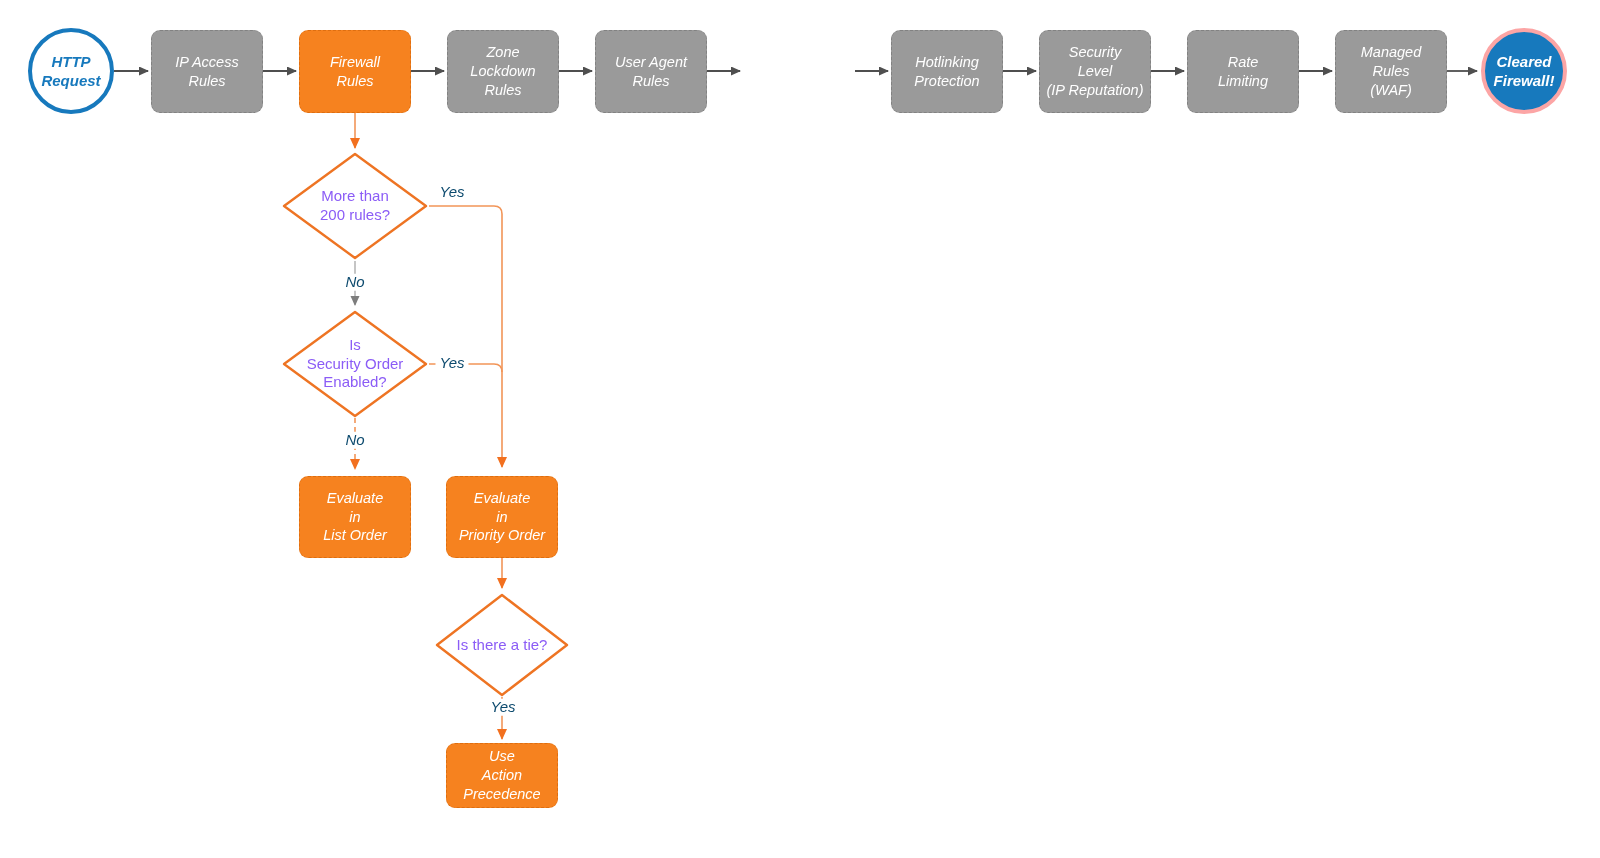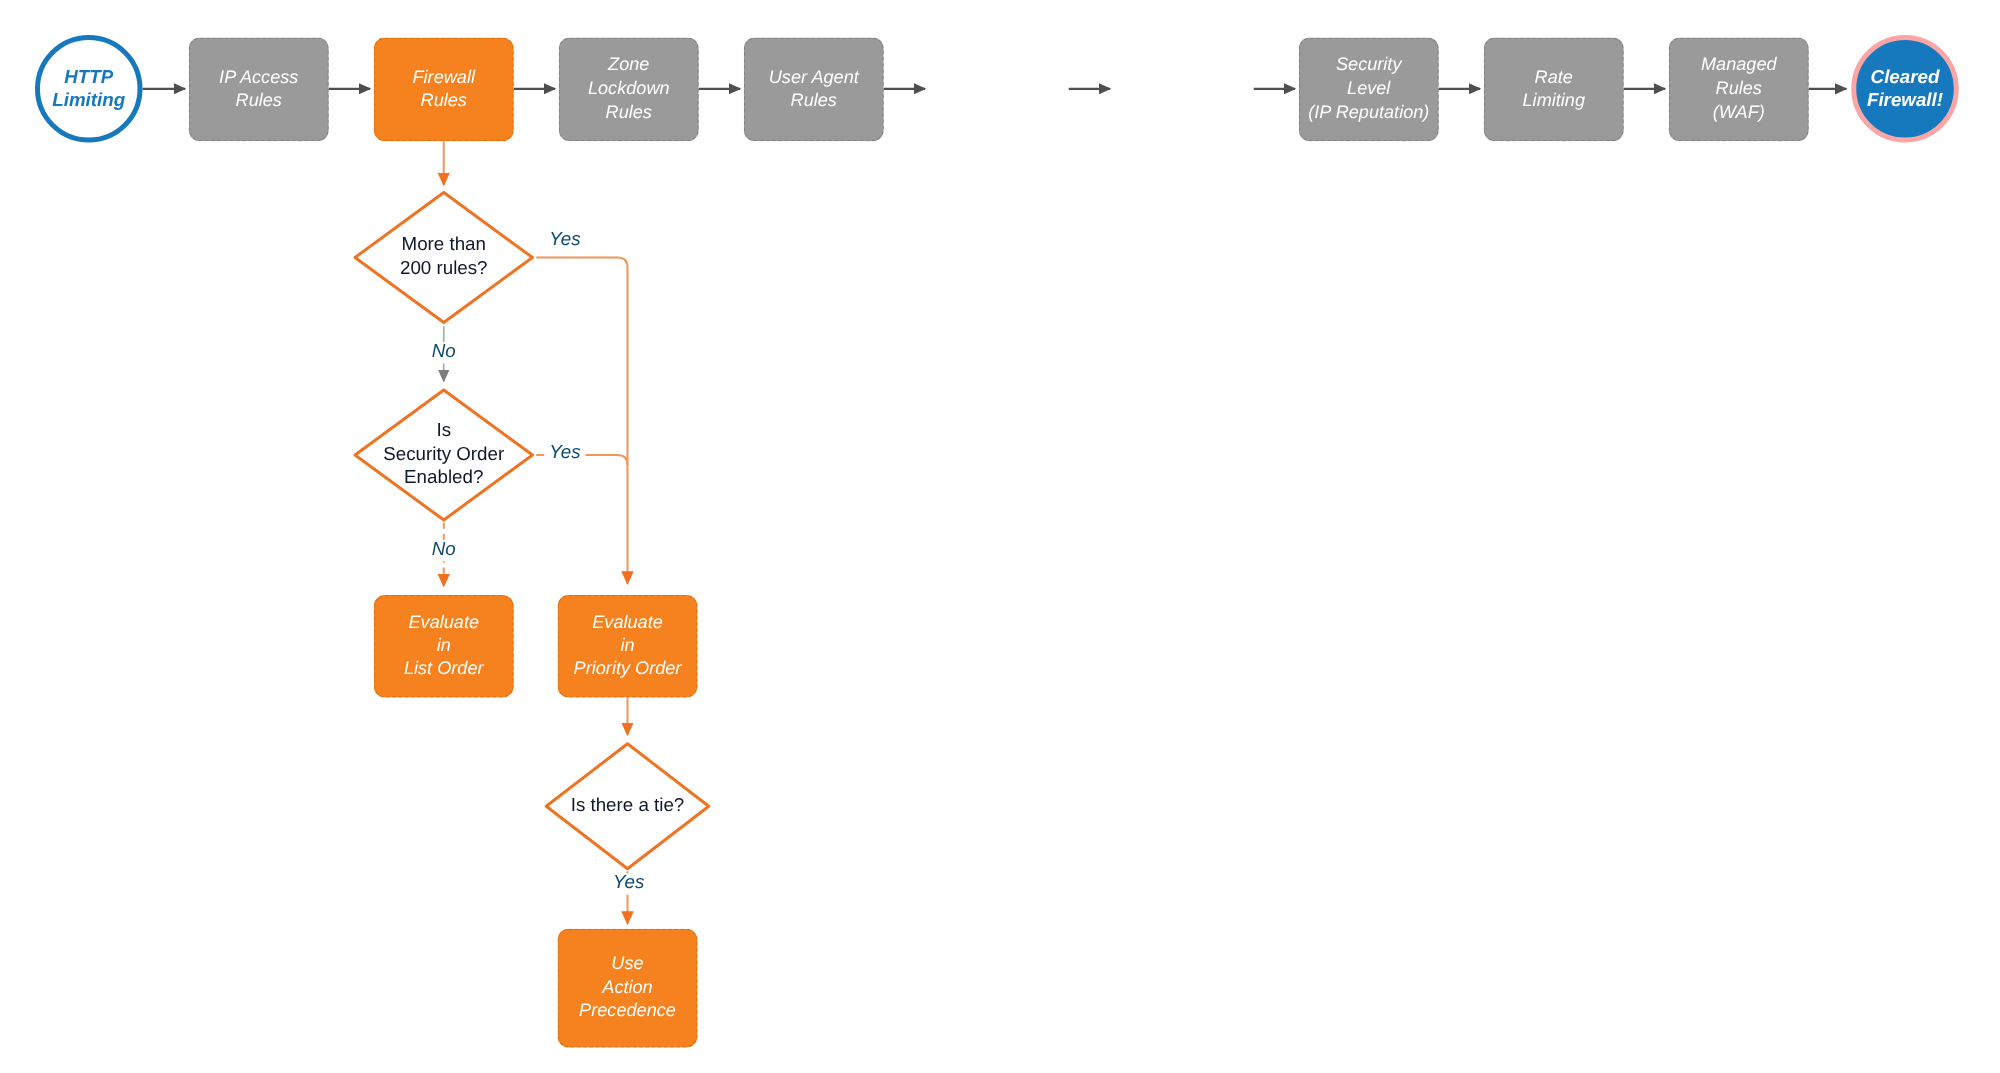--- a/index.html
+++ b/index.html
@@ -75,21 +75,21 @@
   .diamond svg { position: absolute; left: 0; top: 0; width: 100%; height: 100%; }
   .diamond .dlabel {
     position: absolute;
     left: 0; top: 0; right: 0; bottom: 0;
     display: flex;
     align-items: center;
     justify-content: center;
     text-align: center;
     font-size: 15px;
     line-height: 1.25;
-    color: #0f172a;
+    color: #8b5cf6;
     white-space: pre-line;
   }
 
   .edge-label {
     position: absolute;
     transform: translate(-50%, -50%);
     font-style: italic;
     font-size: 15px;
     color: #0c4a6e;
     background: #ffffff;
@@ -137,21 +137,21 @@
       <path d="M429 206 H494 Q502 206 502 214 V467" marker-end="url(#ah-orange)"></path>
       <path d="M429 364 H494 Q502 364 502 372"></path>
       <path d="M355 418 V469" stroke-dasharray="5 4" marker-end="url(#ah-orange)"></path>
       <path d="M502 558 V588" marker-end="url(#ah-orange)"></path>
       <path d="M502 697 V739" marker-end="url(#ah-orange)"></path>
     </g>
   </svg>
 
   <div class="node terminal start" style="left:28px; top:28px;">
     <span class="lbl">HTTP
-Limiting</span>
+Request</span>
   </div>
 
   <div class="node proc gray" style="left:151px; top:30px;">
     <span class="lbl">IP Access
 Rules</span>
   </div>
 
   <div class="node proc orange" style="left:299px; top:30px;">
     <span class="lbl">Firewall
 Rules</span>
@@ -162,20 +162,24 @@
 Lockdown
 Rules</span>
   </div>
 
   <div class="node proc gray" style="left:595px; top:30px;">
     <span class="lbl">User Agent
 Rules</span>
   </div>
 
 
+  <div class="node proc gray" style="left:891px; top:30px;">
+    <span class="lbl">Hotlinking
+Protection</span>
+  </div>
 
   <div class="node proc gray" style="left:1039px; top:30px;">
     <span class="lbl">Security
 Level
 (IP Reputation)</span>
   </div>
 
   <div class="node proc gray" style="left:1187px; top:30px;">
     <span class="lbl">Rate
 Limiting</span>
@@ -221,21 +225,21 @@
 in
 List Order</span>
   </div>
 
   <div class="node proc orange" style="left:446px; top:476px; height:82px;">
     <span class="lbl">Evaluate
 in
 Priority Order</span>
   </div>
 
-  <div class="node proc orange" style="left:446px; top:743px; height:95px;">
+  <div class="node proc orange" style="left:446px; top:743px; height:65px;">
     <span class="lbl">Use
 Action
 Precedence</span>
   </div>
 
   <div class="edge-label" style="left:452px; top:192px;">Yes</div>
 
   <div class="edge-label" style="left:355px; top:282px;">No</div>
 
   <div class="edge-label" style="left:452px; top:363px;">Yes</div>

